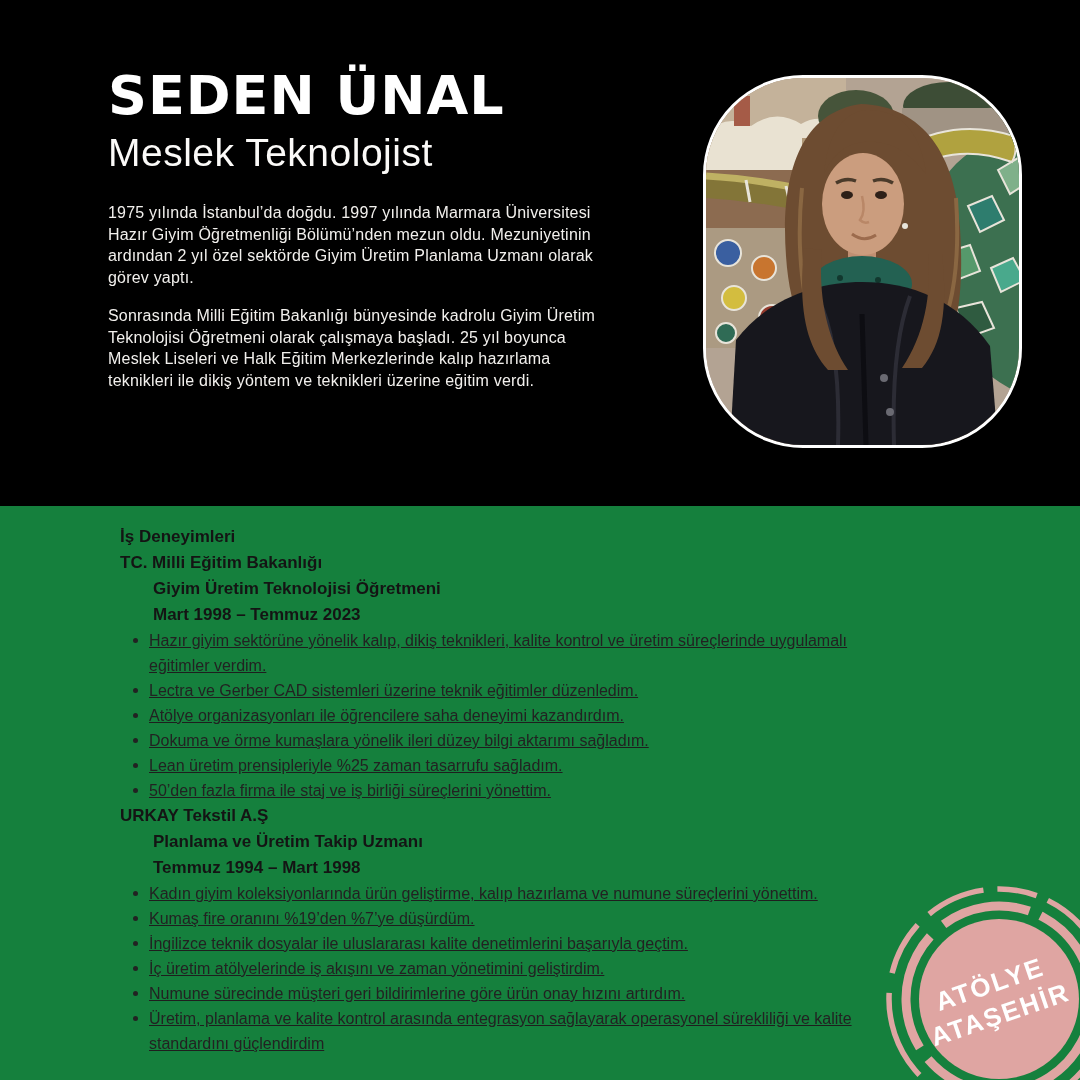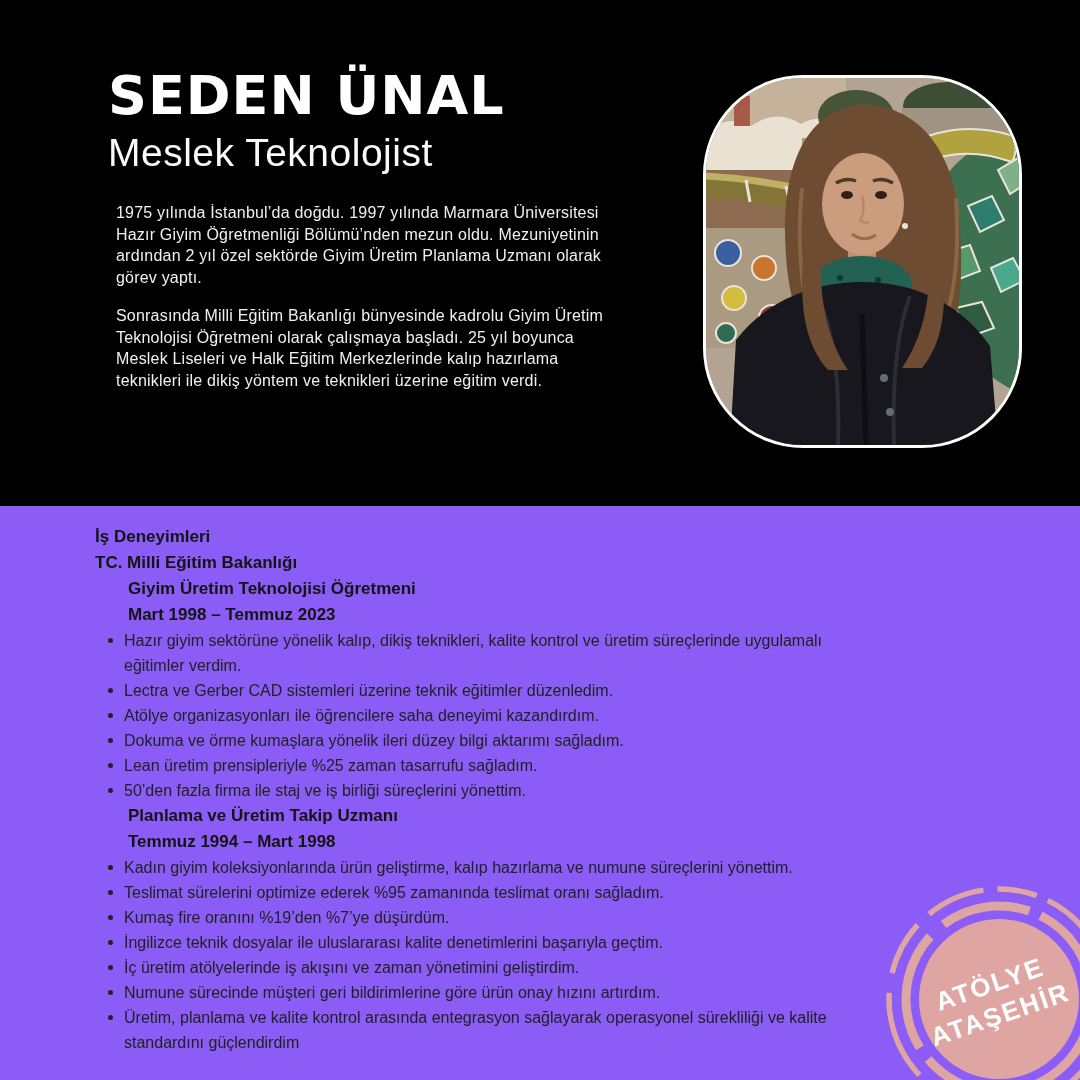--- a/index.html
+++ b/index.html
@@ -1,44 +1,44 @@
 <!DOCTYPE html>
 <html><head>
 <meta charset="utf-8">
 <style>
   html,body{margin:0;padding:0;background:#888;}
   .page{
     position:relative;width:1080px;height:1080px;overflow:hidden;
-    background:#8b5cf6;font-family:"Liberation Sans",sans-serif;
+    background:#15803d;font-family:"Liberation Sans",sans-serif;
   }
   
   .hero{position:absolute;left:0;top:0;width:1080px;height:506px;background:#000000;}
   .hero-text{position:absolute;left:108px;top:0;width:520px;color:#f2f0ed;}
   .hero-name{
     margin:66px 0 0 0;font-family:"DejaVu Sans",sans-serif;font-weight:bold;
     font-size:54px;line-height:60px;letter-spacing:1px;color:#ffffff;
   }
   .hero-role{
     margin:4px 0 0 0;font-weight:normal;font-size:39px;line-height:46px;
     letter-spacing:0.5px;color:#fbfaf8;
   }
   .hero-bio{width:505px;font-size:16px;line-height:21.5px;letter-spacing:0.2px;}
-  .hero-bio p{margin:0 0 17px 8px;}
+  .hero-bio p{margin:0 0 17px 0;}
   .hero-bio p:first-child{margin-top:26px;}
   
   .photo{
     position:absolute;left:703px;top:75px;width:313px;height:367px;
     border:3px solid #ffffff;border-radius:100px;overflow:hidden;background:#b3a393;
   }
   .photo svg{display:block;}
   
-  .experience{position:absolute;left:95px;top:524px;width:860px;color:#1e1e1e;}
+  .experience{position:absolute;left:120px;top:524px;width:860px;color:#1e1e1e;}
   .exp-line{font-size:17px;font-weight:bold;line-height:26px;color:#141414;}
   .ind{padding-left:5px;margin-left:28px;}
-  .bullets{list-style:none;margin:0;padding:0;width:745px;}
+  .bullets{list-style:none;margin:0;padding:0;width:745px;text-decoration:underline;}
   .bullets li{
     position:relative;padding-left:29px;font-size:16px;line-height:25px;color:#222222;
   }
   .bullets li::before{
     content:"";position:absolute;left:13px;top:10px;width:5px;height:5px;
     border-radius:50%;background:#222222;
   }
   
   .stamp{position:absolute;left:868px;top:868px;width:262px;height:262px;}
   .stamp text{
@@ -142,25 +142,25 @@
     <div class="exp-line ind">Mart 1998 – Temmuz 2023</div>
     <ul class="bullets">
       <li>Hazır giyim sektörüne yönelik kalıp, dikiş teknikleri, kalite kontrol ve üretim süreçlerinde uygulamalı eğitimler verdim.</li>
       <li>Lectra ve Gerber CAD sistemleri üzerine teknik eğitimler düzenledim.</li>
       <li>Atölye organizasyonları ile öğrencilere saha deneyimi kazandırdım.</li>
       <li>Dokuma ve örme kumaşlara yönelik ileri düzey bilgi aktarımı sağladım.</li>
       <li>Lean üretim prensipleriyle %25 zaman tasarrufu sağladım.</li>
       <li>50’den fazla firma ile staj ve iş birliği süreçlerini yönettim.</li>
     </ul>
 
+    <div class="exp-line">URKAY Tekstil A.Ş</div>
     <div class="exp-line ind">Planlama ve Üretim Takip Uzmanı</div>
     <div class="exp-line ind">Temmuz  1994 – Mart 1998</div>
     <ul class="bullets">
       <li>Kadın giyim koleksiyonlarında ürün geliştirme, kalıp hazırlama ve numune süreçlerini yönettim.</li>
-      <li>Teslimat sürelerini optimize ederek %95 zamanında teslimat oranı sağladım.</li>
       <li>Kumaş fire oranını %19’den %7’ye düşürdüm.</li>
       <li>İngilizce teknik dosyalar ile uluslararası kalite denetimlerini başarıyla geçtim.</li>
       <li>İç üretim atölyelerinde iş akışını ve zaman yönetimini geliştirdim.</li>
       <li>Numune sürecinde müşteri geri bildirimlerine göre ürün onay hızını artırdım.</li>
       <li>Üretim, planlama ve kalite kontrol arasında entegrasyon sağlayarak operasyonel sürekliliği ve kalite standardını güçlendirdim</li>
     </ul>
   </div>
 
   <svg class="stamp" viewBox="-131 -131 262 262">
     <circle cx="0" cy="0" r="80" fill="#dfa5a2"></circle>

